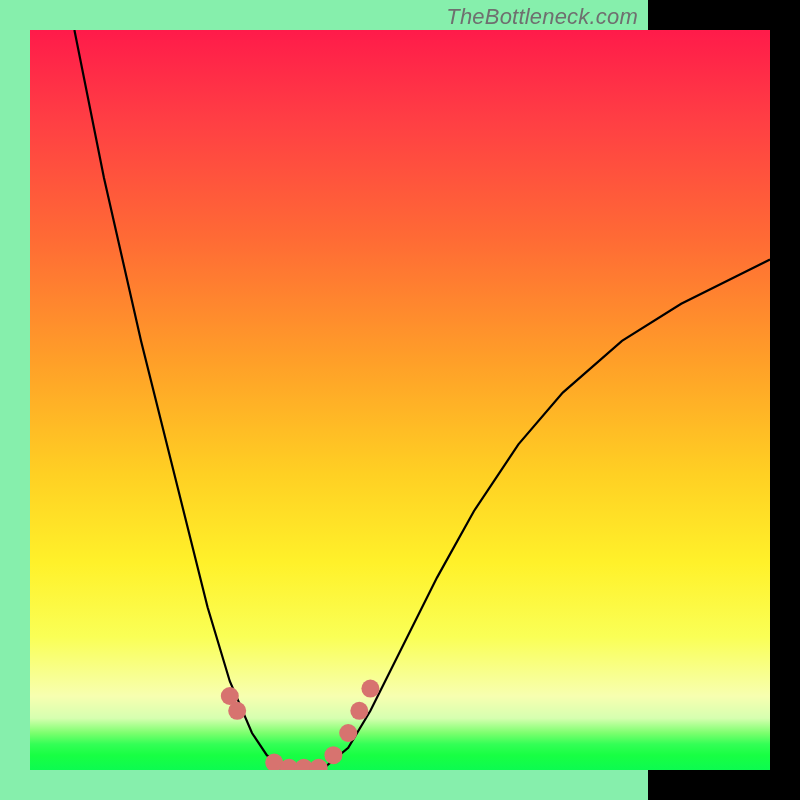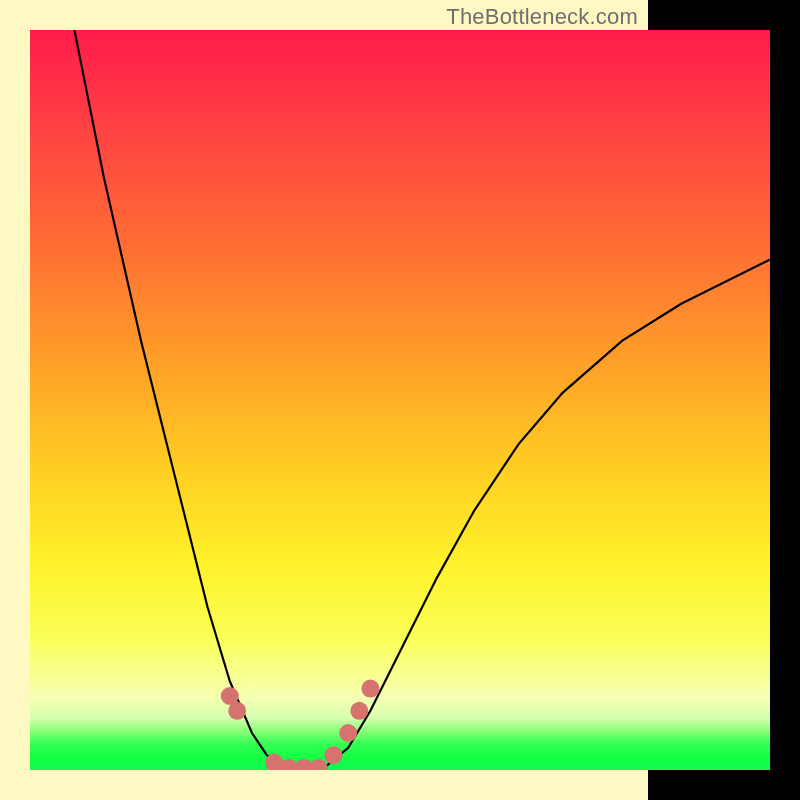--- a/index.html
+++ b/index.html
@@ -8,21 +8,22 @@
     width: 800px;
     height: 800px;
     background: #000;
     font-family: Arial, Helvetica, sans-serif;
     overflow: hidden;
   }
   .frame {
     position: relative;
     width: 648px;
     height: 800px;
-    background: #fef9c3;
+    background: #86efac;
+    font-style: italic;
   }
   .watermark {
     position: absolute;
     top: 4px;
     right: 10px;
     color: #6f6f6f;
     font-size: 22px;
     font-weight: 400;
     letter-spacing: 0.2px;
     z-index: 5;

